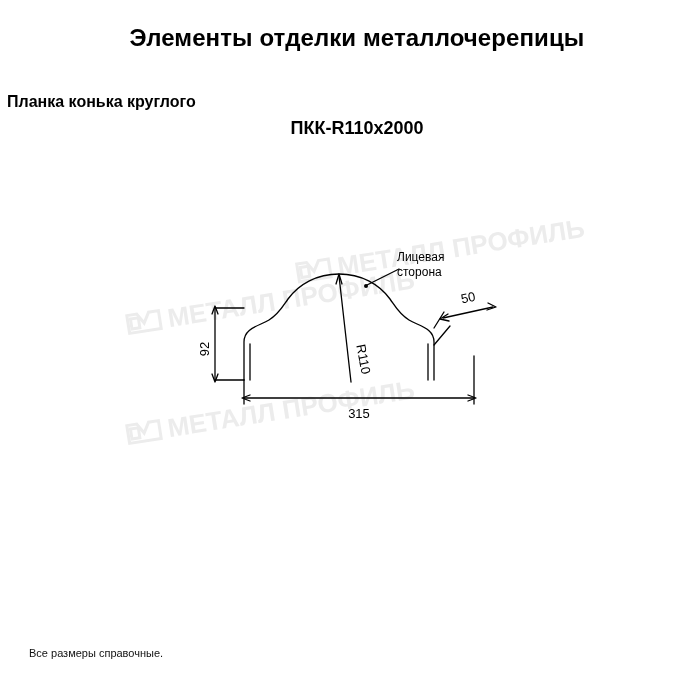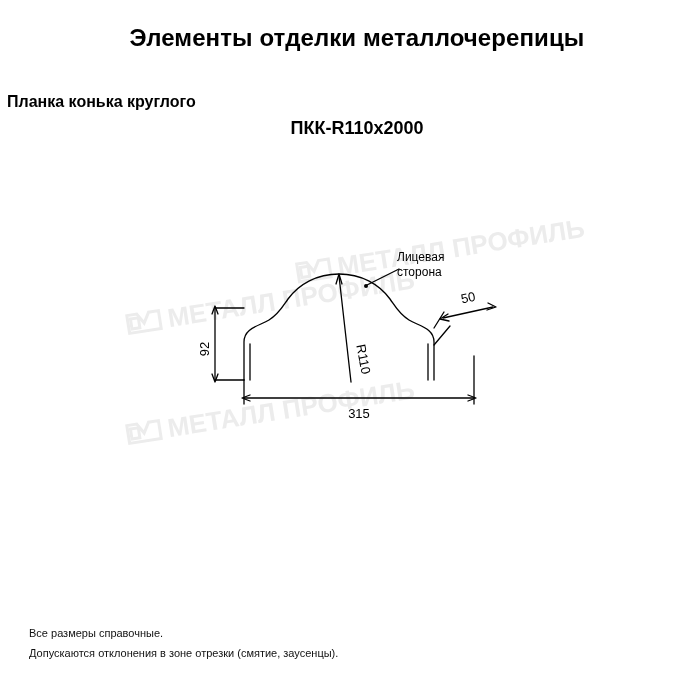--- a/index.html
+++ b/index.html
@@ -176,16 +176,15 @@
 
       <text class="lbl" x="462" y="142" text-anchor="middle" transform="rotate(-12 462 142)">50</text>
 
       <text class="lbl-small" x="390" y="101">Лицевая</text>
       <text class="lbl-small" x="390" y="116">сторона</text>
     </svg>
   </div>
 
   <div class="footer">
     <div>Все размеры справочные.</div>
-    <div>Допускаются отклонения в зоне отрезки (смятие, заусенцы).</div>
   </div>
 
 </div>
 
 </body></html>

